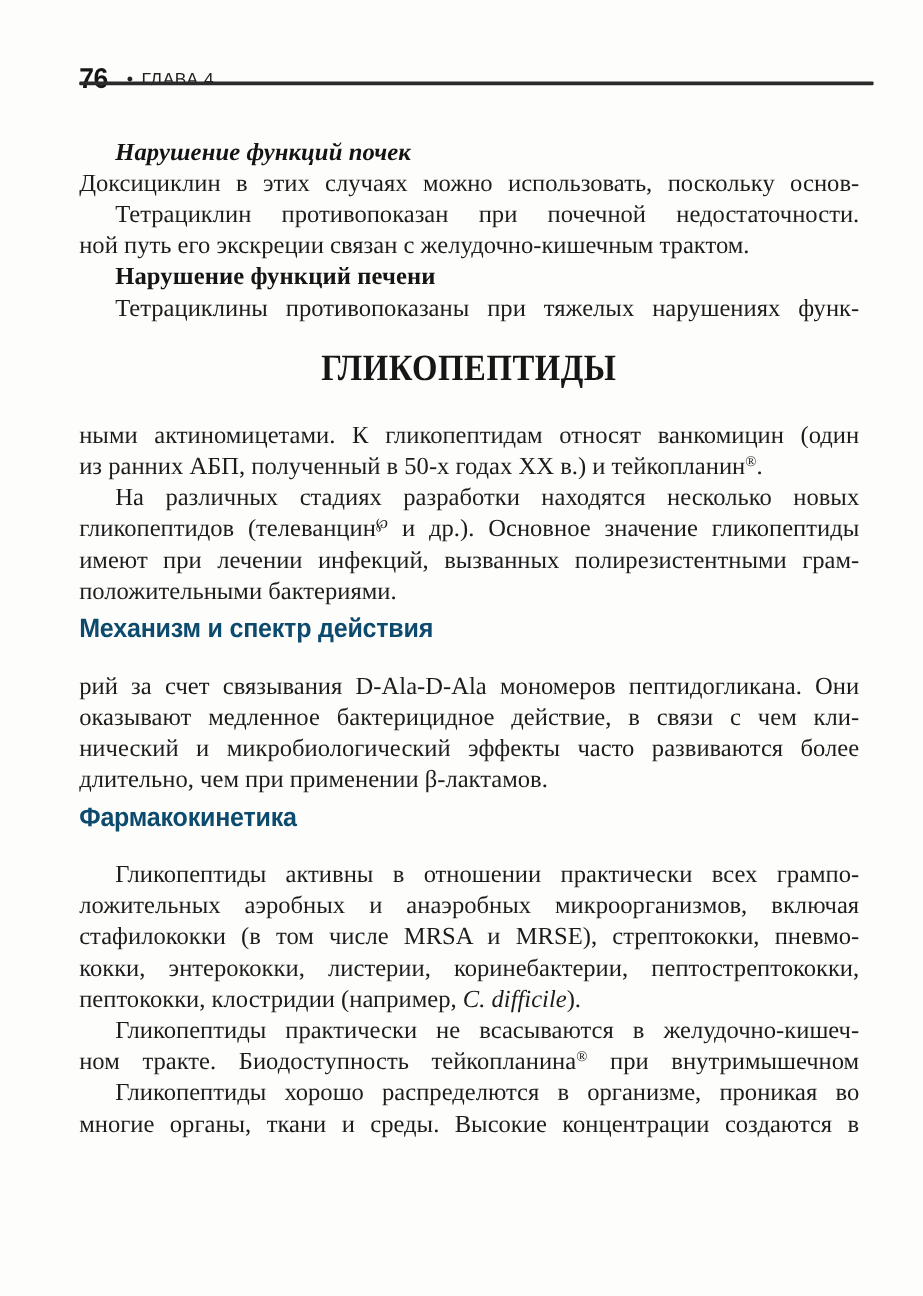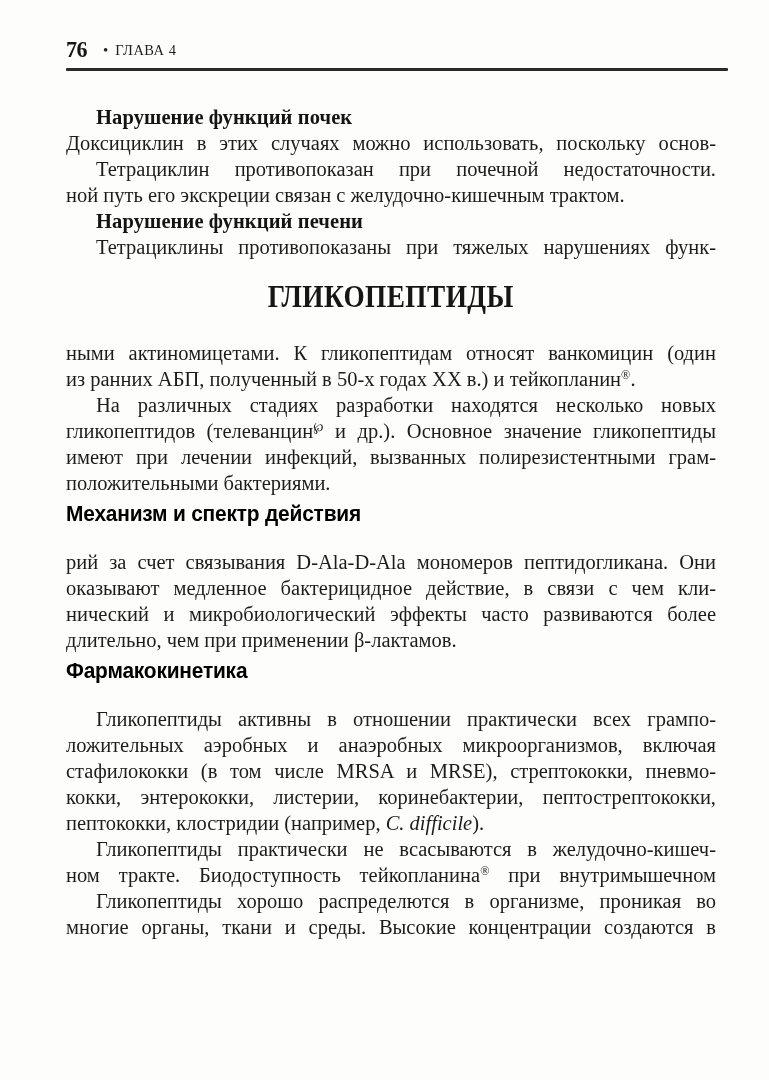--- a/index.html
+++ b/index.html
@@ -7,41 +7,41 @@
     width:769px;height:1080px;
     background:#fdfdfc;
     color:#1c1c1c;
     font-family:"Liberation Serif","DejaVu Serif",serif;
     overflow:hidden;
     position:relative;
   }
   .page{width:769px;height:1080px;position:relative;}
   
   .runhead{
-    position:absolute;left:66px;top:36px;width:662px;
-    font-family:Liberation Serif, serif;
+    position:absolute;left:66px;top:52px;width:662px;
+    font-family:Liberation Sans, sans-serif;
     white-space:nowrap;
   }
   .pageno{
     font-weight:700;font-size:24px;letter-spacing:-0.5px;
     display:inline-block;transform:scaleX(.92);transform-origin:left bottom;
     vertical-align:baseline;color:#161616;
   }
   .runsep{font-size:15px;margin:0 7px 0 14px;vertical-align:2px;color:#222;}
   .chapterlbl{font-size:14.5px;letter-spacing:.5px;color:#1e1e1e;vertical-align:2px;}
   .rule{
     position:absolute;left:66px;top:68px;width:662px;height:2.5px;
     background:#2a2a2a;border-radius:1px;
   }
   
   .content{
     position:absolute;left:66px;top:70px;width:650px;
     font-size:20.5px;line-height:26px;
   }
-  .content > .block:first-child{margin-top:34px;}
+  .content > .block:first-child{margin-top:44px;font-style:italic;}
   .paragraph{margin:0;}
   .line{
     text-align:justify;text-align-last:justify;-moz-text-align-last:justify;
     white-space:normal;
   }
   .line.first{text-indent:30px;}
   .line.end{text-align-last:left;-moz-text-align-last:left;}
   .subheading{
     font-weight:700;text-indent:30px;margin:0;
     letter-spacing:.1px;color:#141414;
@@ -51,21 +51,21 @@
     font-family:Liberation Serif, serif;
     font-weight:700;font-size:31px;line-height:34px;color:#161616;
   }
   .chapter-title .txt{
     display:inline-block;transform:scaleX(.88);transform-origin:center;
     letter-spacing:.5px;
   }
   .section-heading{
     margin:4px 0 22px;
     font-family:"Liberation Sans","DejaVu Sans",sans-serif;
-    font-weight:700;font-size:22px;line-height:27px;color:#000000;
+    font-weight:700;font-size:22px;line-height:27px;color:#0c4a6e;
   }
   .section-heading .txt{
     display:inline-block;transform:scaleX(.95);transform-origin:left center;
     letter-spacing:-0.2px;
   }
   sup{font-size:.6em;line-height:0;vertical-align:.55em;}
   i{font-style:italic;}
 </style>
 </head>
 <body>

